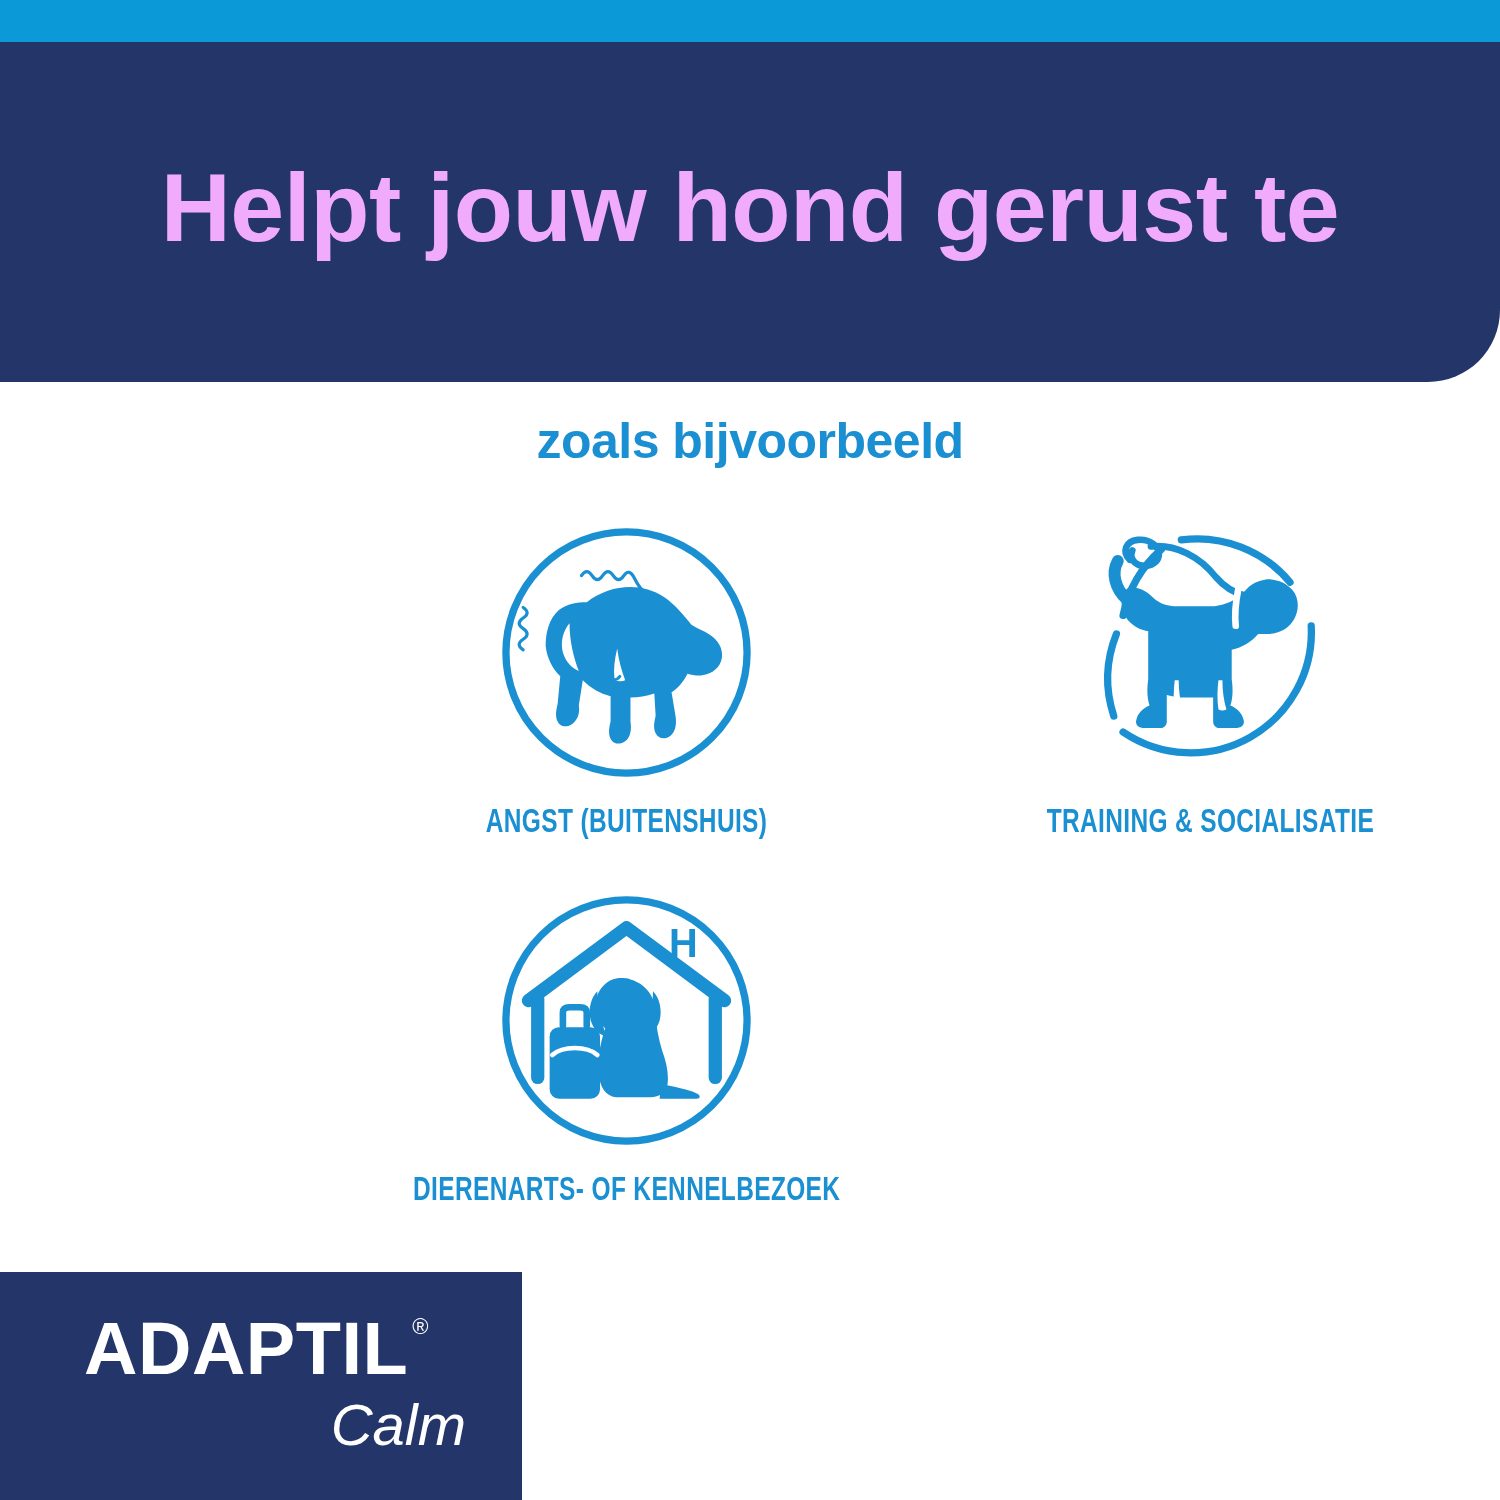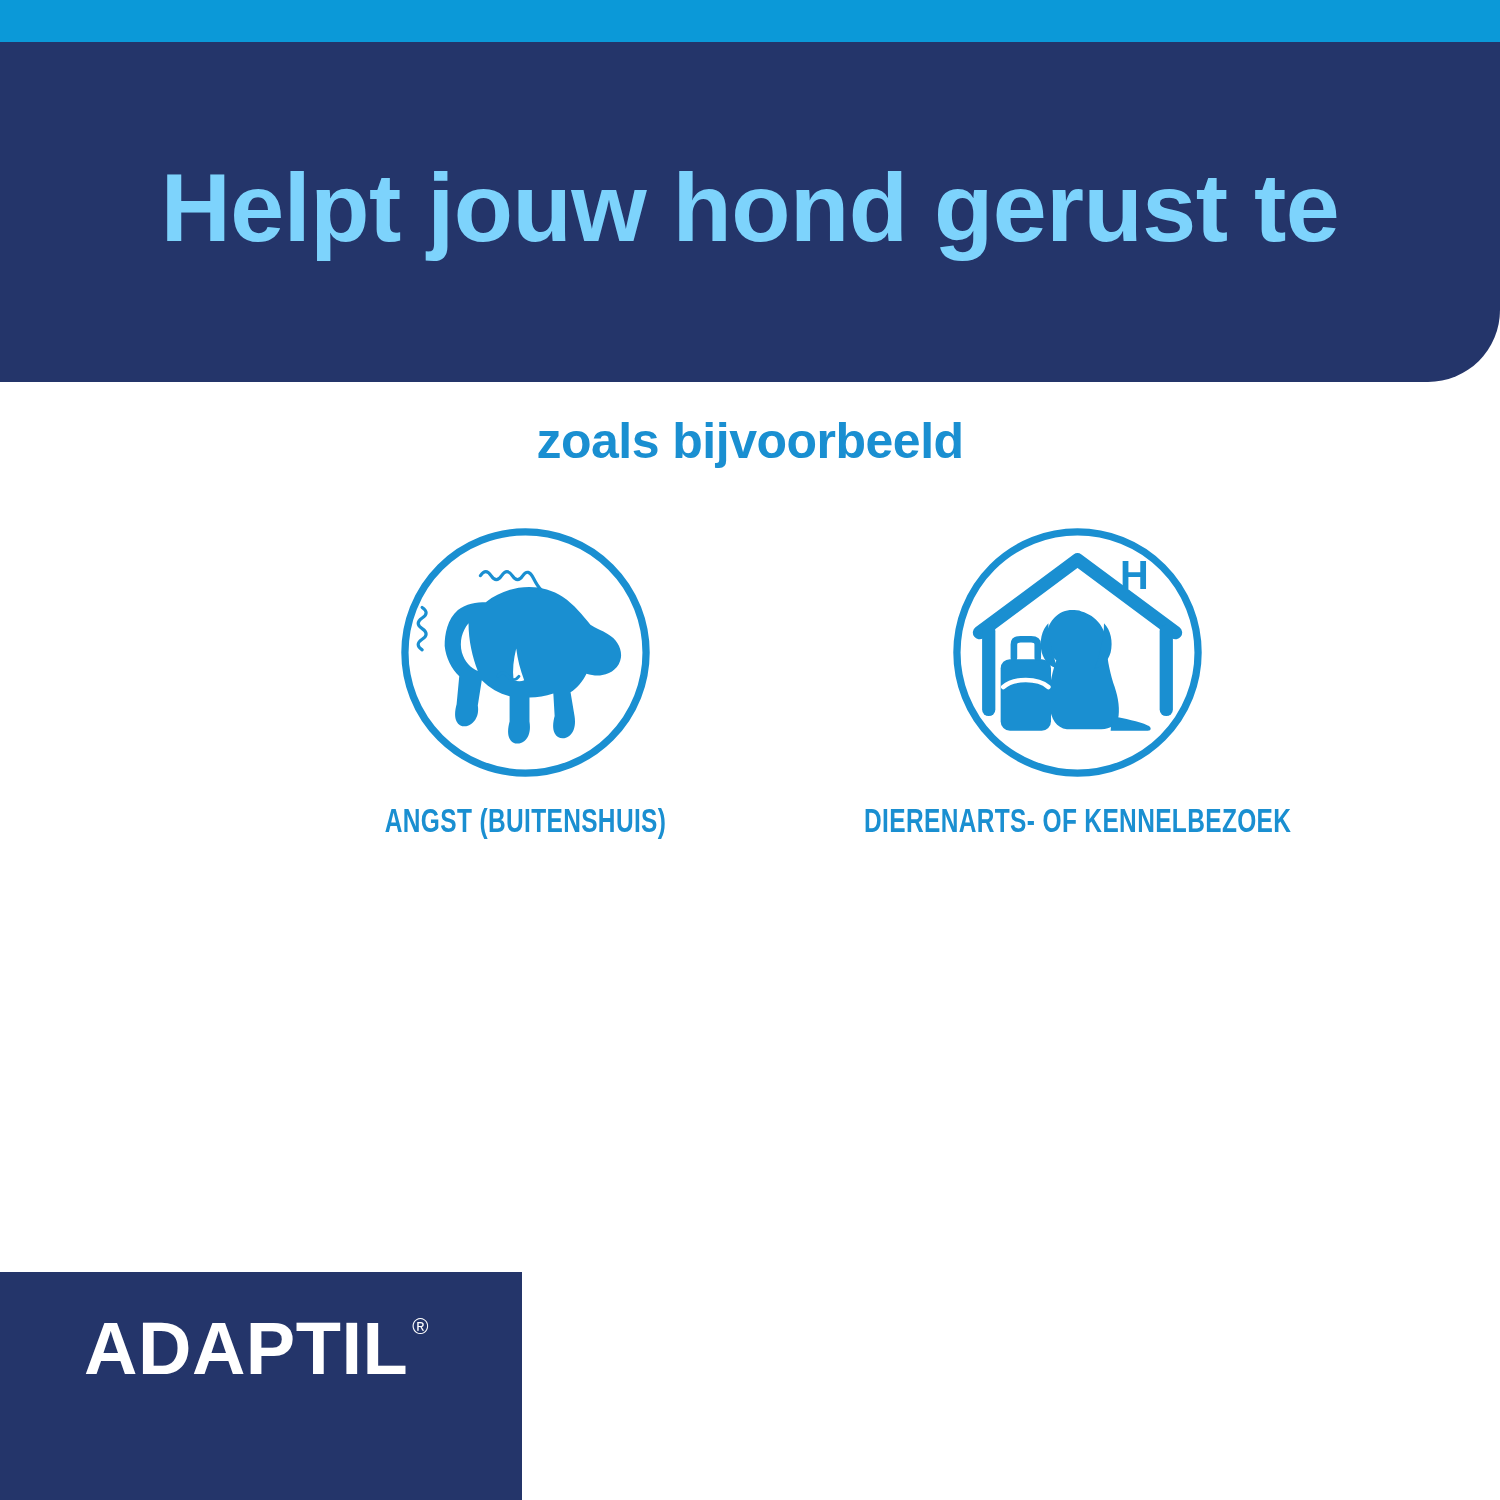--- a/index.html
+++ b/index.html
@@ -33,21 +33,21 @@
     background: #24356a;
     border-bottom-right-radius: 72px;
     display: flex;
     flex-direction: column;
     align-items: center;
     justify-content: center;
     box-sizing: border-box;
     padding: 0 26px 8px 26px;
   }
   .headline {
-    color: #7dd3fc;
+    color: #f0abfc;
     font-family: "Liberation Sans", sans-serif;
     font-weight: bold;
     font-size: 97px;
     line-height: 1.22;
     letter-spacing: -0.5px;
     text-align: center;
     margin: 0;
     white-space: nowrap;
   }
   .headline .line2 { display: block; }
@@ -183,20 +183,63 @@
       <path fill="none" stroke="#1a8fd1" stroke-width="2.4" stroke-linecap="round" d="
         M22,66 q6,4 0,8 q-6,4 0,8 q6,4 0,8 q-6,4 0,8"></path>
 
       <path fill="none" stroke="#1a8fd1" stroke-width="2.2" stroke-linecap="round" d="
         M79,118 q4,-5 8,0 q4,5 8,0"></path>
     </svg>
     <div class="icon-label">ANGST (BUITENSHUIS)</div>
   </div>
 
 
+  <div class="icon-cell">
+    <svg class="icon-art" viewBox="0 0 200 200" aria-hidden="true">
+
+      <path fill="none" stroke="#1a8fd1" stroke-width="5.5" stroke-linecap="round" d="
+        M34,72 A91,91 0 0 1 63,22"></path>
+      <path fill="none" stroke="#1a8fd1" stroke-width="5.5" stroke-linecap="round" d="
+        M78,15 A91,91 0 0 1 160,47"></path>
+      <path fill="none" stroke="#1a8fd1" stroke-width="5.5" stroke-linecap="round" d="
+        M176,80 A91,91 0 0 1 34,160"></path>
+      <path fill="none" stroke="#1a8fd1" stroke-width="5.5" stroke-linecap="round" d="
+        M27,148 A91,91 0 0 1 29,86"></path>
+
+      <path fill="#1a8fd1" d="
+        M35,54 C31,62 33,71 39,77 C43,81 48,83 53,84
+        L53,120 C52,127 52,134 54,140 C49,142 45,146 44,151
+        C43,155 46,157 50,157 L62,157 C65,157 67,155 67,152
+        L67,132 C71,133 76,134 81,134 L102,134
+        L102,152 C102,155 104,157 107,157 L119,157
+        C123,157 126,155 125,151 C124,146 120,142 115,140
+        C117,134 117,127 116,120 L116,98
+        C124,96 131,92 136,86 L143,86 C151,86 159,82 163,75
+        C167,68 167,59 162,53 C157,47 149,44 141,45
+        C134,46 128,50 124,56 C118,61 111,64 103,65 L72,65
+        C66,65 60,62 56,58 C51,53 44,50 38,51 Z"></path>
+
+      <path fill="none" stroke="#1a8fd1" stroke-width="9" stroke-linecap="round" d="
+        M37,60 C28,52 25,40 30,31"></path>
+
+      <path fill="none" stroke="#1a8fd1" stroke-width="5" stroke-linecap="round" d="
+        M39,30 C33,24 36,16 45,15 C54,14 62,20 61,27 C60,33 53,36 46,34 C41,32 39,27 41,23"></path>
+      <path fill="none" stroke="#1a8fd1" stroke-width="5" stroke-linecap="round" d="
+        M55,20 C74,18 92,28 104,43 C110,50 118,55 126,57"></path>
+
+      <path fill="none" stroke="#ffffff" stroke-width="5" stroke-linecap="round" d="
+        M121,52 C119,62 118,71 119,80"></path>
+
+      <path fill="#1a8fd1" d="M118,82 c4,0 7,3 7,7 0,4 -3,7 -7,7 -4,0 -7,-3 -7,-7 0,-4 3,-7 7,-7 Z"></path>
+
+      <path fill="#ffffff" d="M73,121 c-1,8 -1,15 0,22 2,1 4,1 6,0 -2,-7 -3,-14 -3,-22 Z"></path>
+      <path fill="#ffffff" d="M106,121 c-1,8 -1,15 0,22 2,1 4,1 6,0 -2,-7 -3,-14 -3,-22 Z"></path>
+    </svg>
+    <div class="icon-label">TRAINING &amp; SOCIALISATIE</div>
+  </div>
 
   <div class="icon-cell">
     <svg class="icon-art" viewBox="0 0 200 200" aria-hidden="true">
       <circle cx="100" cy="100" r="91" fill="none" stroke="#1a8fd1" stroke-width="5.5"></circle>
 
       <path fill="none" stroke="#1a8fd1" stroke-width="10" stroke-linecap="round" stroke-linejoin="round" d="
         M26,85 L100,30 L174,85"></path>
       <path fill="none" stroke="#1a8fd1" stroke-width="10" stroke-linecap="round" d="
         M33,84 L33,143"></path>
       <path fill="none" stroke="#1a8fd1" stroke-width="10" stroke-linecap="round" d="
@@ -227,13 +270,14 @@
     <div class="icon-label">DIERENARTS- OF KENNELBEZOEK</div>
   </div>
 
 </div>
 
 <div class="logo-block">
   <div class="logo-wordmark">
     <span>ADAPTIL</span>
     <span class="logo-reg">®</span>
   </div>
+  <div class="logo-sub">Calm</div>
 </div>
 
 </body></html>

